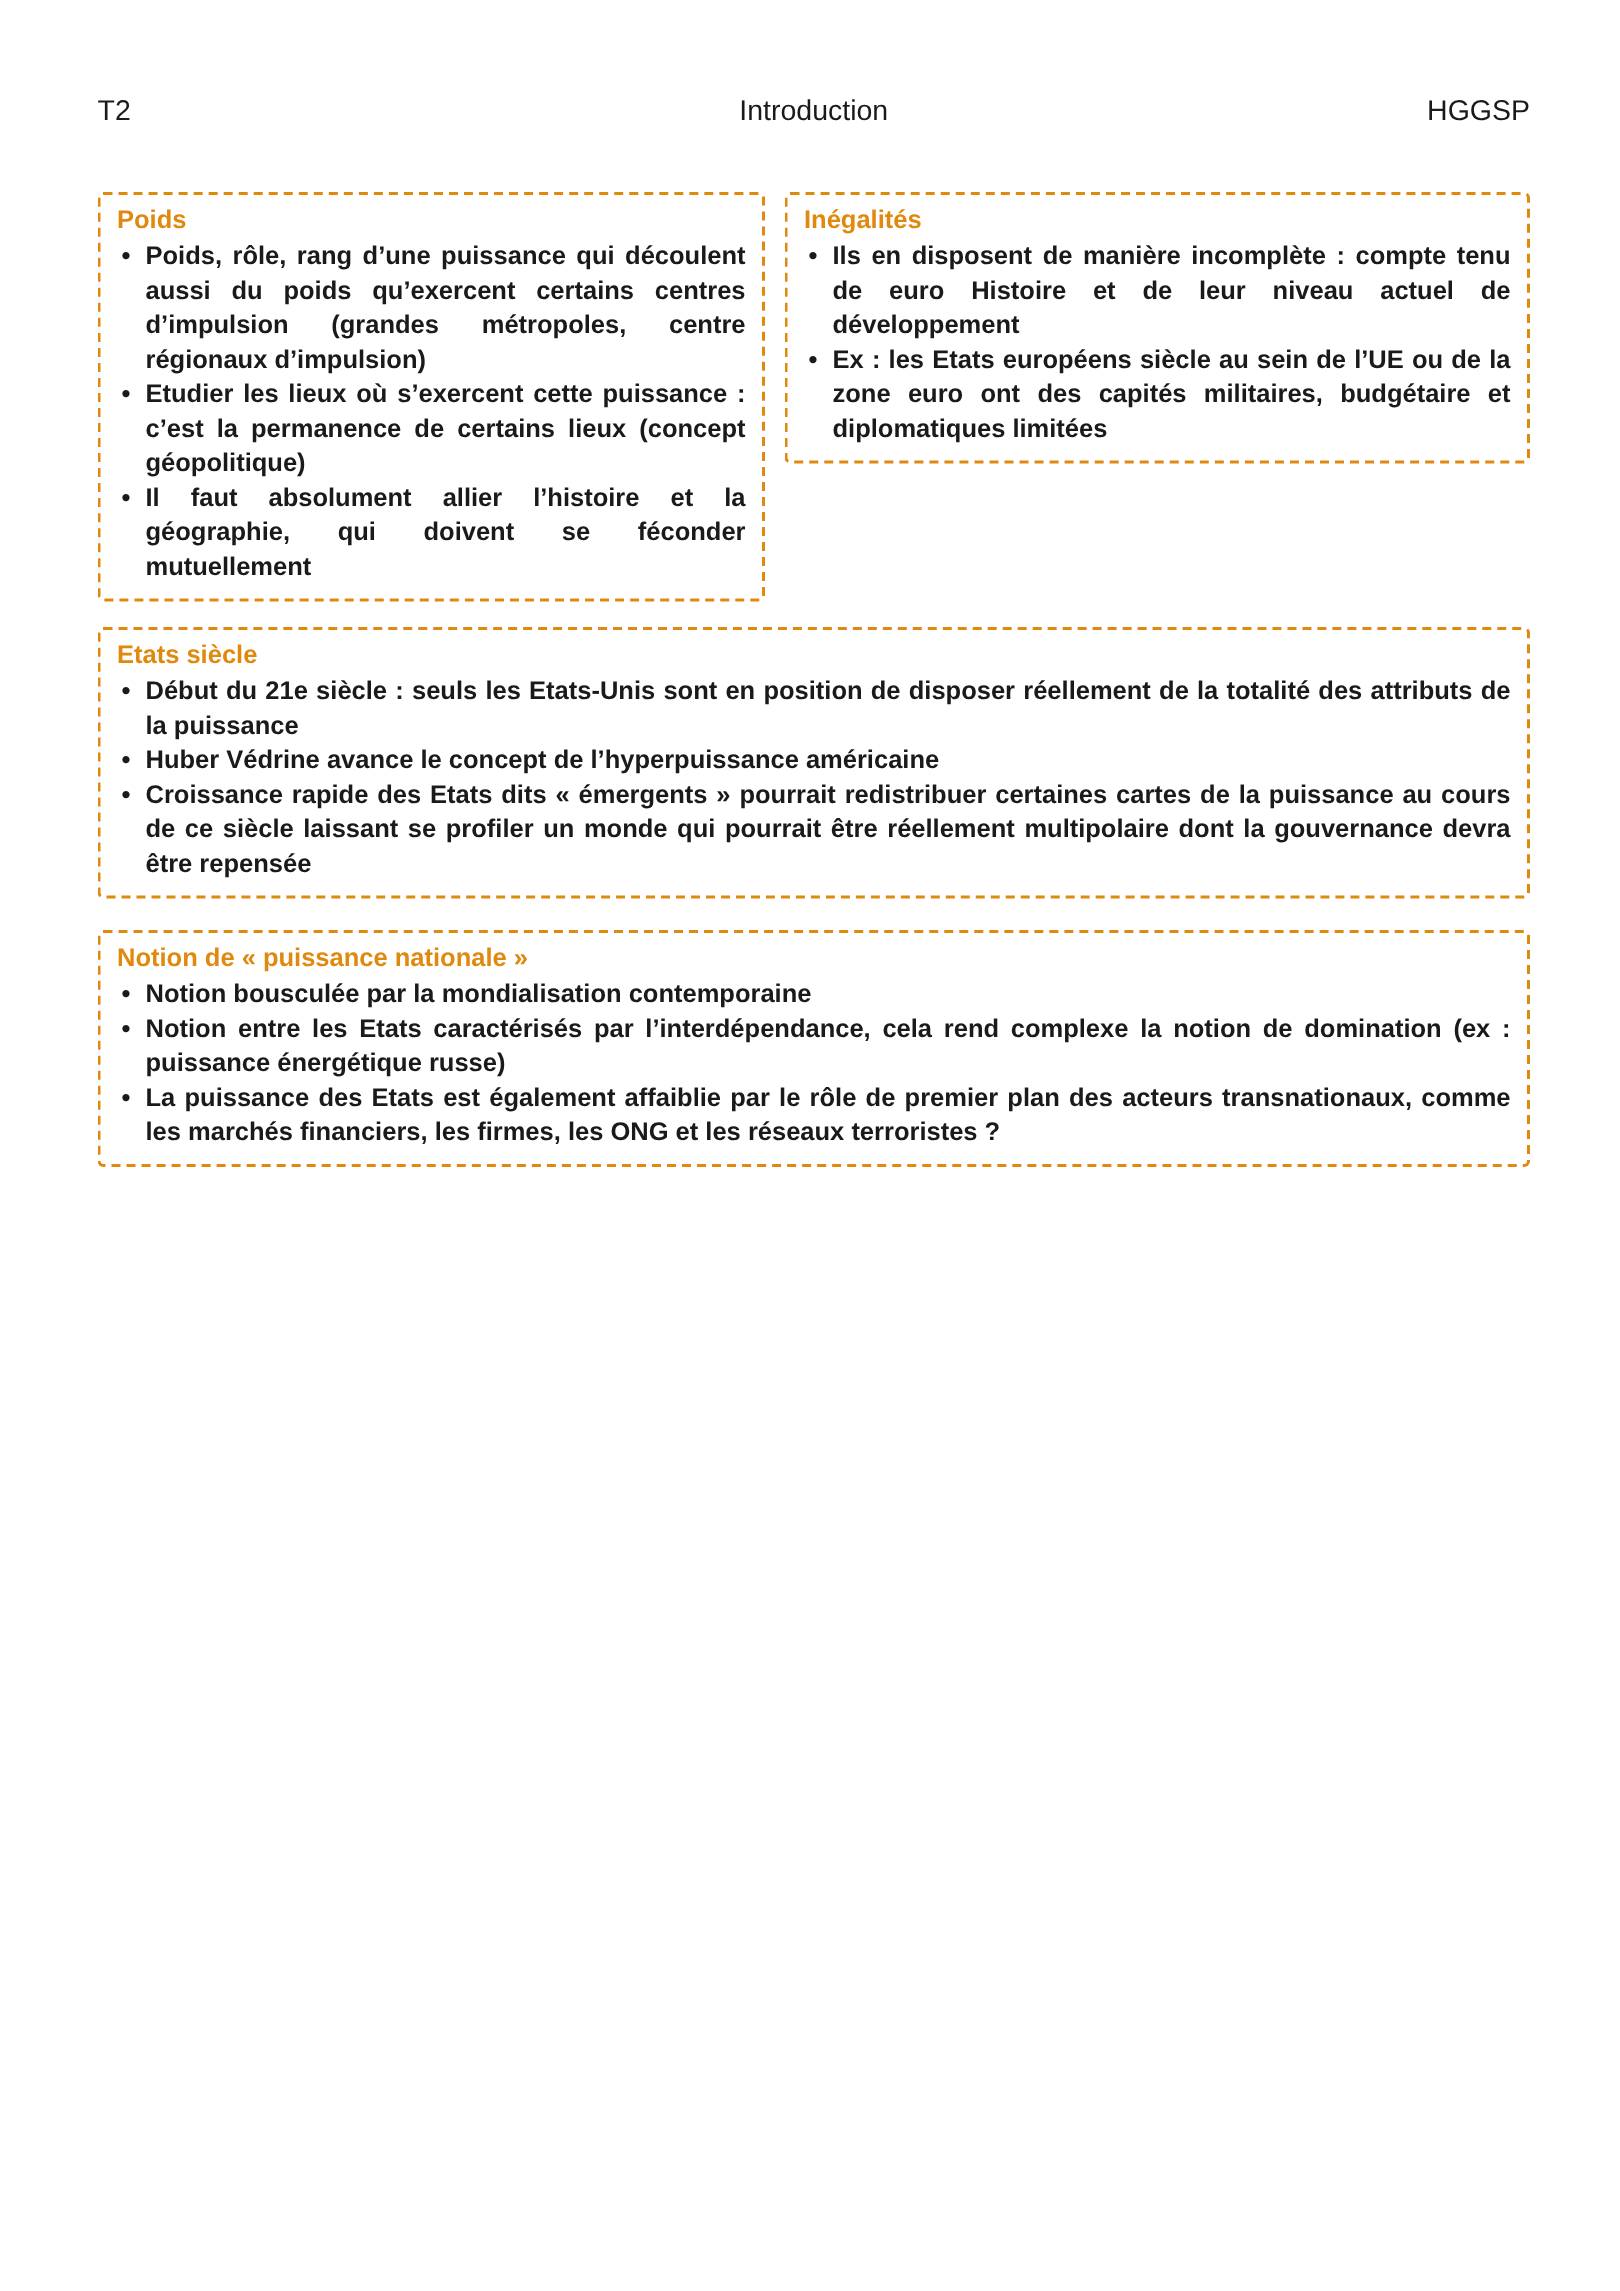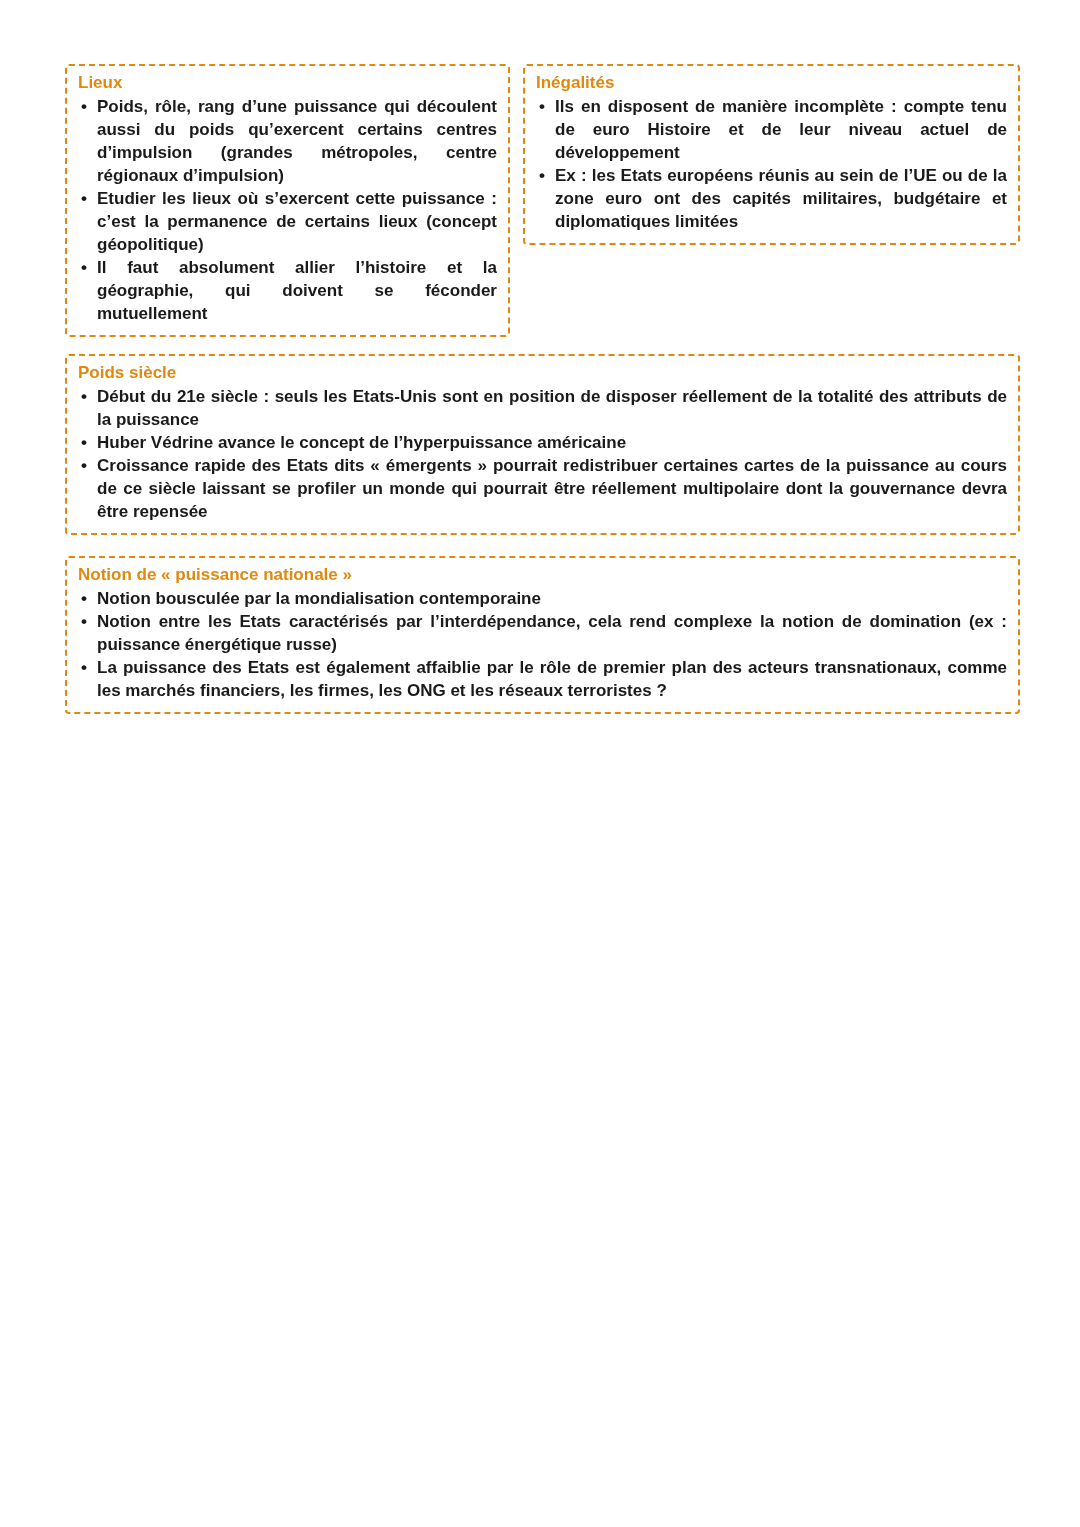--- a/index.html
+++ b/index.html
@@ -72,44 +72,49 @@
     left: 3px;
     top: 0;
     color: #1a1a1a;
   }
 </style>
 </head>
 <body>
 
 <div class="page">
 
+  <header class="page-header">
+    <span class="h-left">T2</span>
+    <span class="h-center">Introduction</span>
+    <span class="h-right">HGGSP</span>
+  </header>
 
   <div class="top-row">
 
     <section class="box box-left">
-      <h2 class="box-title">Lieux</h2>
+      <h2 class="box-title">Poids</h2>
       <ul class="bullets">
         <li>Poids, rôle, rang d’une puissance qui découlent aussi du poids qu’exercent certains centres d’impulsion (grandes métropoles, centre régionaux d’impulsion)</li>
         <li>Etudier les lieux où s’exercent cette puissance : c’est la permanence de certains lieux (concept géopolitique)</li>
         <li>Il faut absolument allier l’histoire et la géographie, qui doivent se féconder mutuellement</li>
       </ul>
     </section>
 
     <section class="box box-right">
       <h2 class="box-title">Inégalités</h2>
       <ul class="bullets">
         <li>Ils en disposent de manière incomplète : compte tenu de euro Histoire et de leur niveau actuel de développement</li>
-        <li>Ex : les Etats européens réunis au sein de l’UE ou de la zone euro ont des capités militaires, budgétaire et diplomatiques limitées</li>
+        <li>Ex : les Etats européens siècle au sein de l’UE ou de la zone euro ont des capités militaires, budgétaire et diplomatiques limitées</li>
       </ul>
     </section>
 
   </div>
 
   <section class="box box-full">
-    <h2 class="box-title">Poids siècle</h2>
+    <h2 class="box-title">Etats siècle</h2>
     <ul class="bullets">
       <li>Début du 21e siècle : seuls les Etats-Unis sont en position de disposer réellement de la totalité des attributs de la puissance</li>
       <li>Huber Védrine avance le concept de l’hyperpuissance américaine</li>
       <li>Croissance rapide des Etats dits « émergents » pourrait redistribuer certaines cartes de la puissance au cours de ce siècle laissant se profiler un monde qui pourrait être réellement multipolaire dont la gouvernance devra être repensée</li>
     </ul>
   </section>
 
   <section class="box box-full">
     <h2 class="box-title">Notion de « puissance nationale »</h2>
     <ul class="bullets">

